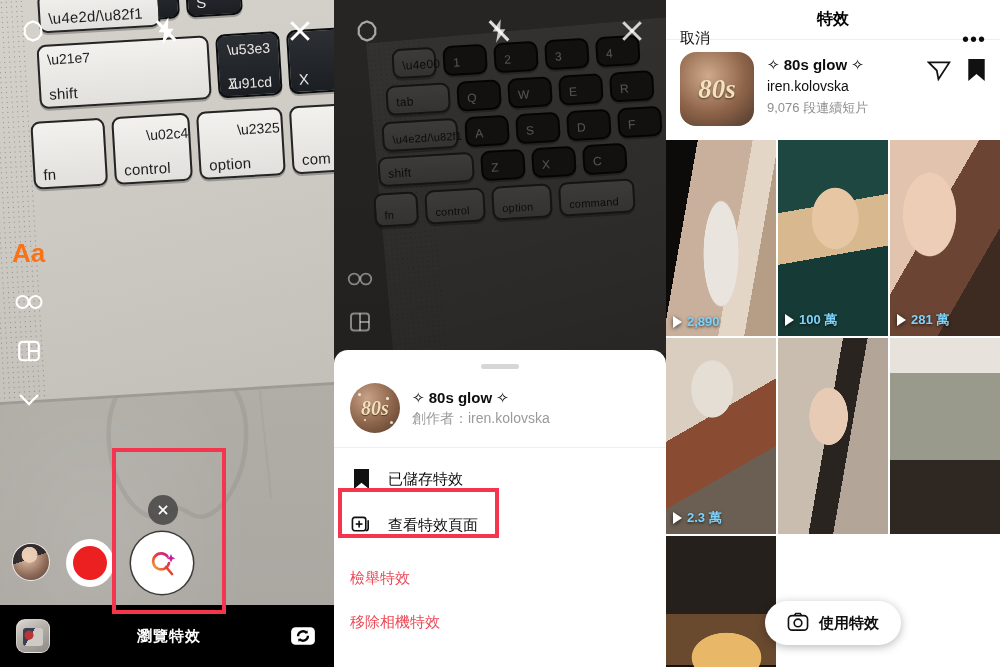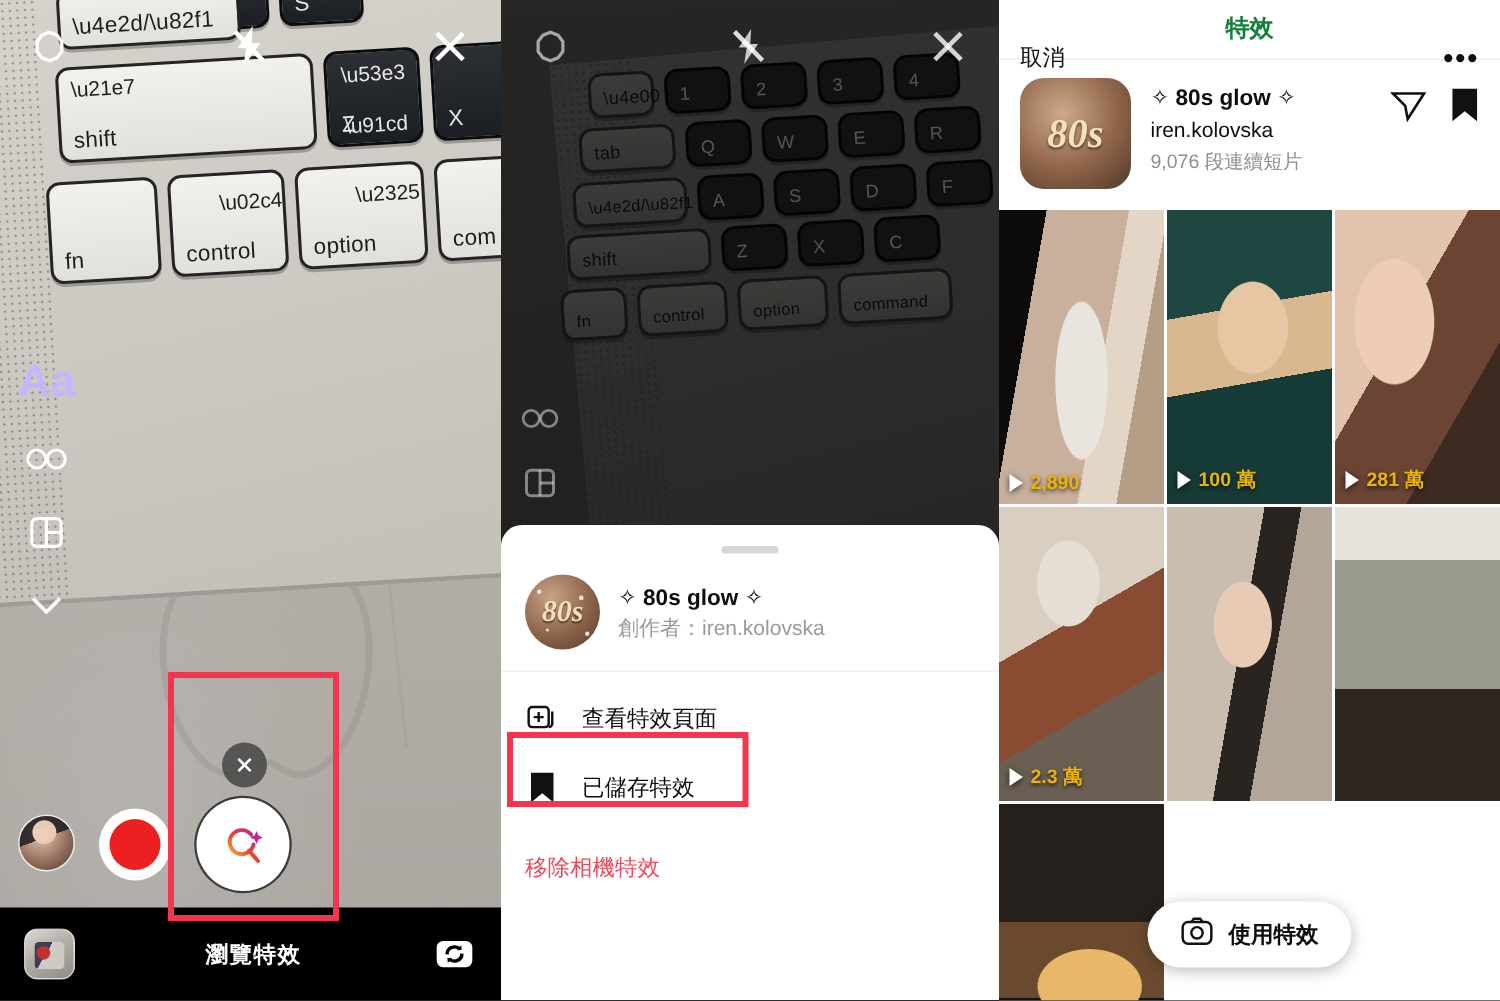--- a/index.html
+++ b/index.html
@@ -65,21 +65,21 @@
     display:flex; align-items:center; justify-content:space-between;
     padding:0 20px;
   }
   .ico { color:#fff; display:flex; align-items:center; justify-content:center; cursor:pointer; }
   .ico svg { display:block; }
 
   .cam-rail {
     position:absolute; left:12px; top:240px; z-index:6;
     display:flex; flex-direction:column; align-items:center; gap:26px;
   }
-  .rail-aa { color:#c4b5fd; font-weight:bold; font-size:30px; line-height:1; }
+  .rail-aa { color:#f97316; font-weight:bold; font-size:26px; line-height:1; }
 
   .cam-bottom-bar {
     position:absolute; left:0; right:0; bottom:0; height:62px; z-index:7;
     background:#000; display:flex; align-items:center; justify-content:space-between;
     padding:0 16px;
   }
   .gallery-thumb {
     width:34px; height:34px; border-radius:9px; overflow:hidden;
     background:linear-gradient(150deg,#dcd8d2 0%,#b7b1ab 40%,#8e8a86 100%);
     position:relative; border:1px solid rgba(255,255,255,.5);
@@ -155,21 +155,21 @@
   .menu-item.danger { color:#ed4956; padding-left:16px; height:44px; }
   .menu-icon { width:22px; display:flex; align-items:center; justify-content:center; color:#111; }
   .hl-p2 { left:4px; top:488px; width:161px; height:50px; }
 
   
   .p3-nav {
     height:40px; display:flex; align-items:center; justify-content:space-between;
     padding:0 14px; border-bottom:1px solid #efefef; background:#fff;
   }
   .p3-nav .nav-side { font-size:15px; color:#0d0d0d; min-width:56px;margin-top:38px; }
-  .p3-nav .nav-title { font-size:16px; font-weight:bold; color:#15803d; }
+  .p3-nav .nav-title { font-size:16px; font-weight:bold; color:#000000; }
   .p3-nav .nav-side.right { text-align:right; font-size:20px; letter-spacing:1px; line-height:.8; }
 
   .p3-head { display:flex; align-items:flex-start; gap:13px; padding:12px 14px 14px; background:#fff; }
   .p3-icon {
     width:74px; height:74px; border-radius:16px; flex:0 0 auto; position:relative; overflow:hidden;
     background:radial-gradient(circle at 38% 32%, #cfa98c, #8e6449 55%, #4f392c);
   }
   .p3-icon .txt80 {
     position:absolute; inset:0; display:flex; align-items:center; justify-content:center;
     font-family:"Liberation Serif","DejaVu Serif",serif; font-style:italic; font-weight:bold;
@@ -184,21 +184,21 @@
   .grid { display:grid; grid-template-columns:repeat(3,1fr); gap:2px; background:#fff; }
   .cell { position:relative; height:196px; overflow:hidden; background:#2a2422; }
   .cell .art { position:absolute; inset:0; }
   .cell .overlay-txt {
     position:absolute; top:16px; left:0; right:0; text-align:center;
     color:#fff; font-size:11px; letter-spacing:1px; font-weight:bold;
     text-shadow:0 1px 2px rgba(0,0,0,.6);
   }
   .views {
     position:absolute; left:7px; bottom:7px; display:flex; align-items:center; gap:5px;
-    color:#eab308; font-size:13px; font-weight:bold; text-shadow:0 1px 3px rgba(0,0,0,.75);
+    color:#7dd3fc; font-size:13px; font-weight:bold; text-shadow:0 1px 3px rgba(0,0,0,.75);
   }
   .play-tri {
     width:0; height:0; border-left:9px solid #fff; border-top:6px solid transparent;
     border-bottom:6px solid transparent; filter:drop-shadow(0 1px 2px rgba(0,0,0,.7));
   }
   .use-btn {
     position:absolute; left:50%; bottom:22px; transform:translateX(-50%); z-index:12;
     background:#fff; border-radius:24px; height:44px; padding:0 22px;
     display:flex; align-items:center; gap:10px;
     box-shadow:0 2px 10px rgba(0,0,0,.28);
@@ -506,41 +506,44 @@
         </div>
         <div>
           <div class="sheet-title">✧ 80s glow ✧</div>
           <div class="sheet-sub">創作者：iren.kolovska</div>
         </div>
       </div>
 
       <div style="padding-top:8px;">
         <div class="menu-item">
           <span class="menu-icon">
+            <svg width="17" height="21" viewBox="0 0 17 21" fill="#111">
+                <path d="M1 0 h15 v20 l-7.5 -6.2 L1 20 Z"></path>
+              </svg>
+          </span>
+          <span>已儲存特效</span>
+        </div>
+
+        <div class="menu-item">
+          <span class="menu-icon">
             <svg width="21" height="21" viewBox="0 0 22 22" fill="none" stroke="#111" stroke-width="1.7">
               <rect x="1.5" y="2.5" width="14" height="14" rx="2.5"></rect>
               <path d="M18 5.5 v8.5 a2.5 2.5 0 0 1 -2.5 2.5"></path>
               <line x1="8.5" y1="6" x2="8.5" y2="13"></line>
                 <line x1="5" y1="9.5" x2="12" y2="9.5"></line>
             </svg>
           </span>
           <span>查看特效頁面</span>
         </div>
 
-        <div class="menu-item">
-          <span class="menu-icon">
-            <svg width="17" height="21" viewBox="0 0 17 21" fill="#111">
-                <path d="M1 0 h15 v20 l-7.5 -6.2 L1 20 Z"></path>
-              </svg>
-          </span>
-          <span>已儲存特效</span>
-        </div>
-
 
         <div style="height:8px;"></div>
+        <div class="menu-item danger">
+          <span>檢舉特效</span>
+        </div>
         <div class="menu-item danger">
           <span>移除相機特效</span>
         </div>
       </div>
 
       <div class="hl-box hl-p2" style="left:4px;top:138px;width:161px;height:50px;"></div>
     </div>
   </div>
 
   <div class="panel p3">

